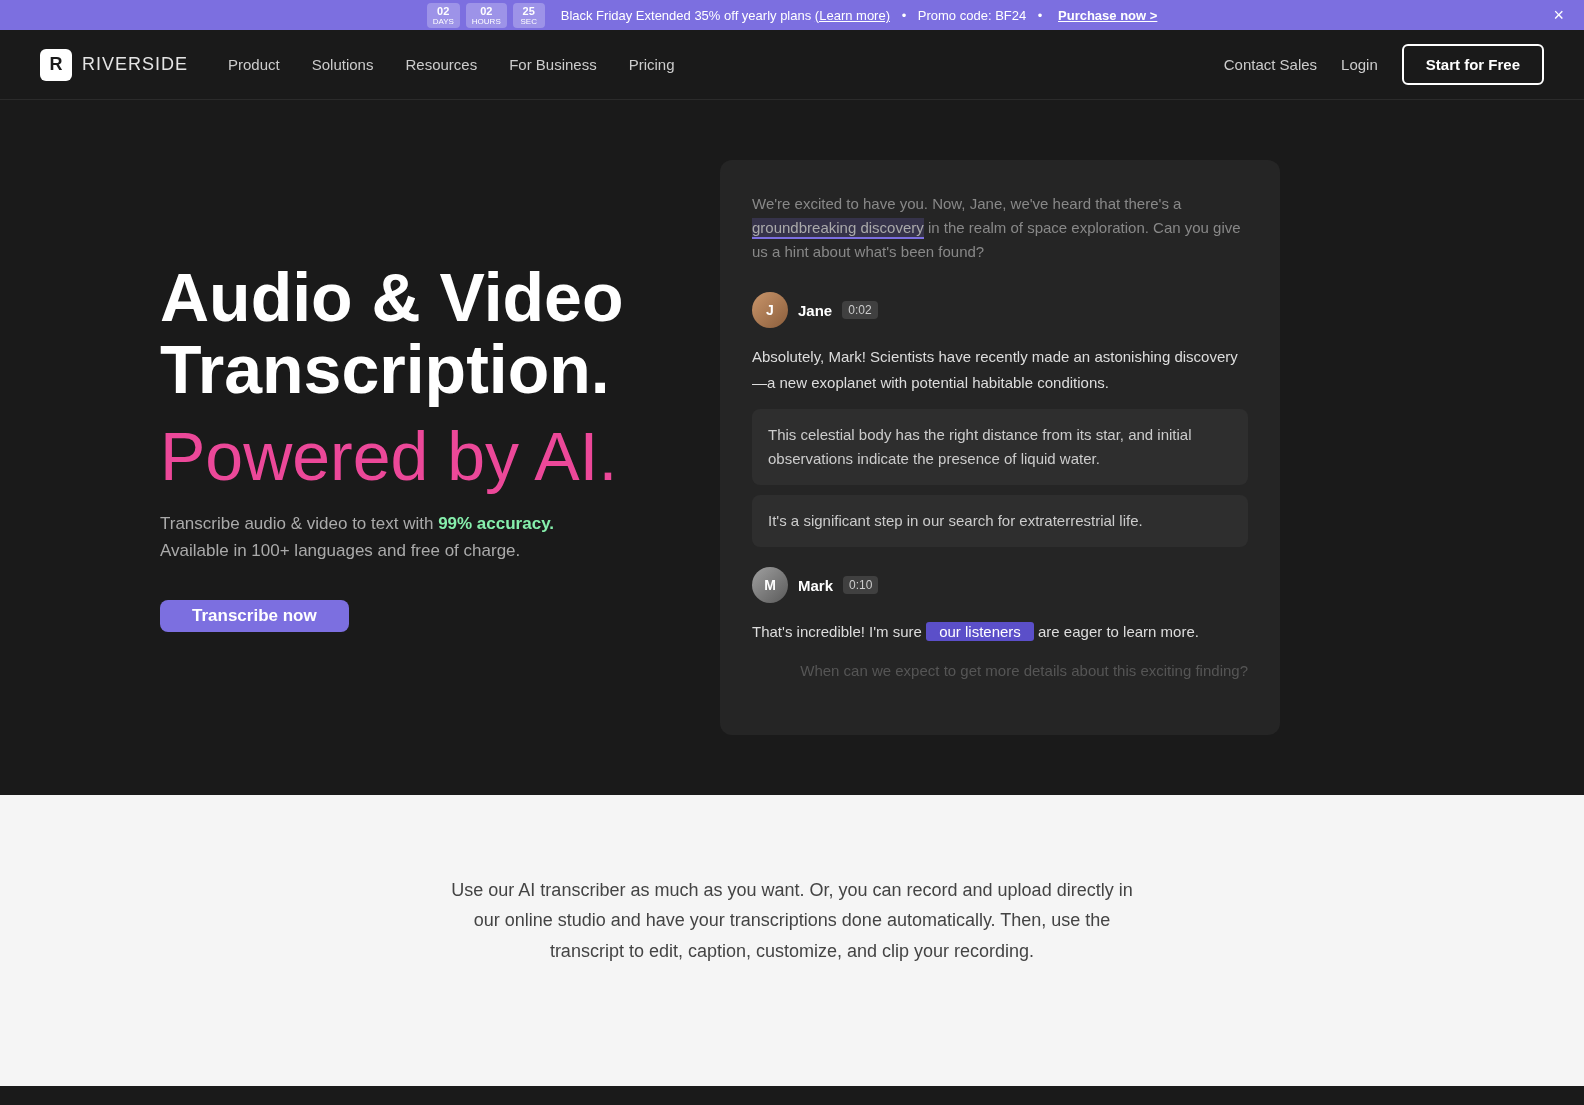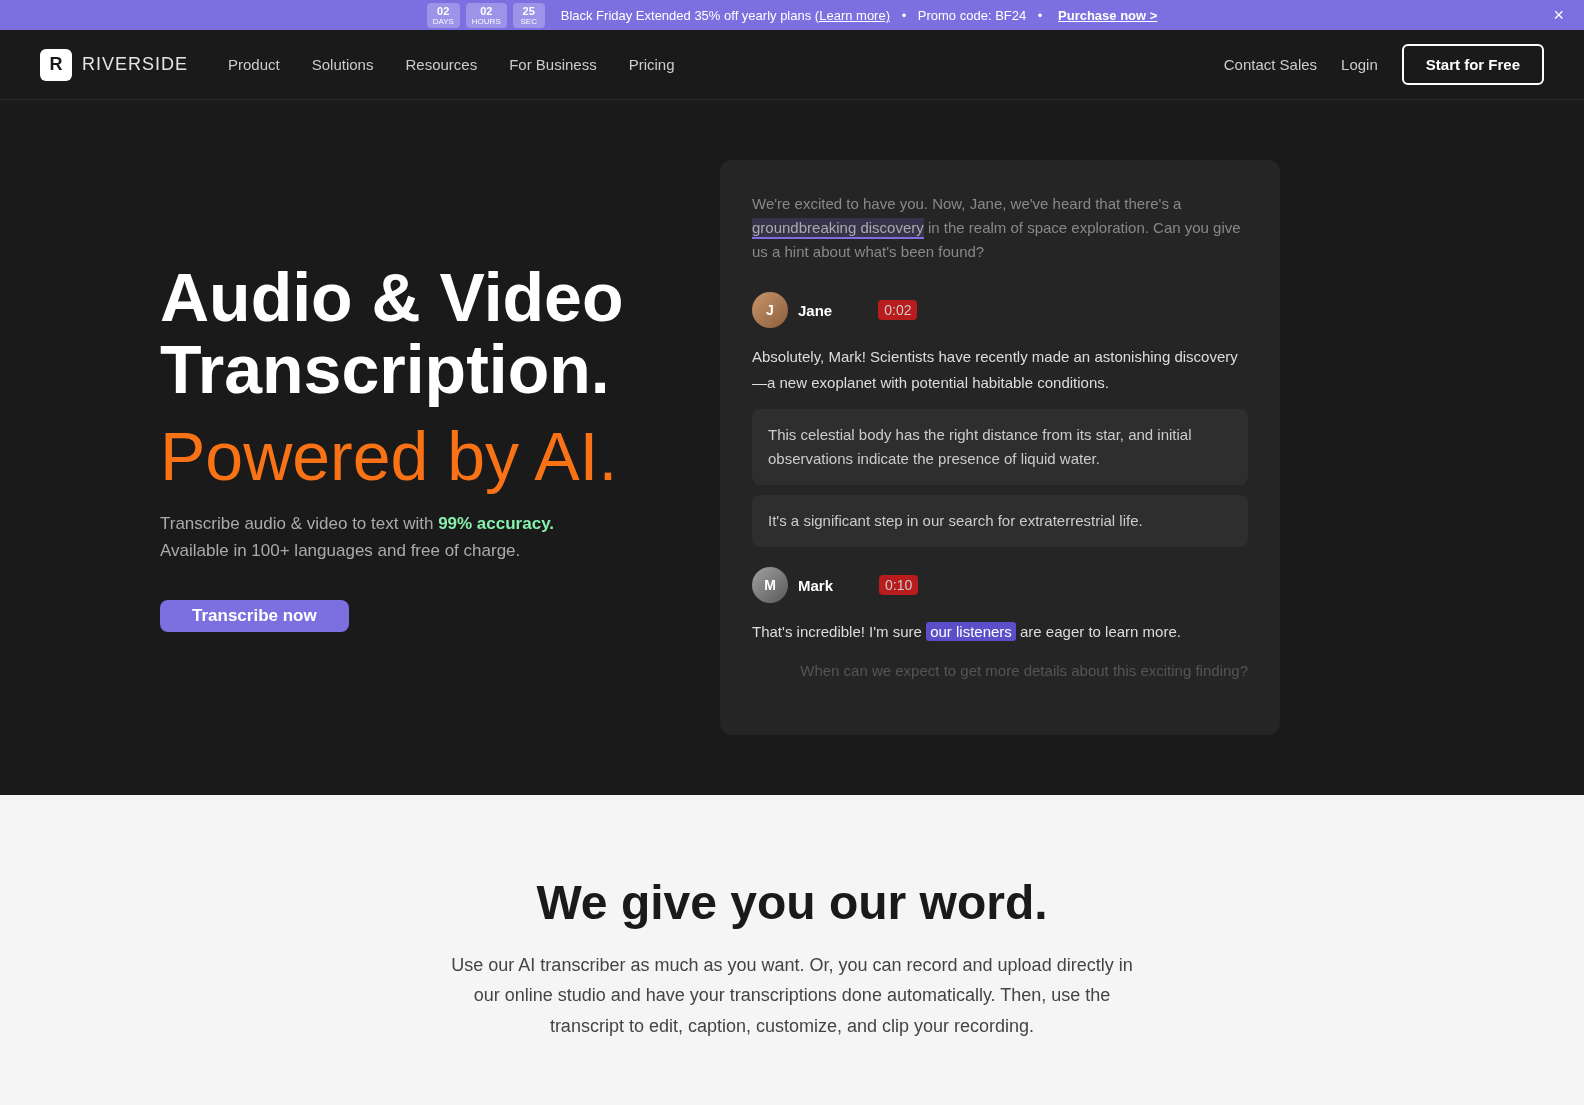--- a/index.html
+++ b/index.html
@@ -142,21 +142,21 @@
       font-size: 68px;
       font-weight: 900;
       line-height: 1.05;
       color: #fff;
       margin-bottom: 16px;
     }
     .hero-subtitle {
       font-size: 68px;
       font-weight: 400;
       line-height: 1.05;
-      color: #f97316;
+      color: #ec4899;
       margin-bottom: 17px;
     }
     .hero-desc {
       font-size: 17px;
       color: #aaa;
       line-height: 1.6;
       margin-bottom: 36px;
     }
     .hero-desc strong {
       color: #86efac;
@@ -224,47 +224,46 @@
       font-size: 14px;
       color: #fff;
       font-weight: 700;
     }
     .speaker-name {
       font-size: 15px;
       font-weight: 600;
       color: #fff;
     }
     .speaker-time {
-      background: #b91c1c;
+      background: #404040;
       border-radius: 4px;
       padding: 2px 6px;
-      font-size: 14px;
+      font-size: 12px;
       color: #ccc;
-      margin-left: 36px;
     }
     .transcript-text {
       font-size: 15px;
       color: #ddd;
       line-height: 1.7;
       margin-bottom: 14px;
     }
     .transcript-bubble {
       background: #2e2e2e;
       border-radius: 8px;
       padding: 14px 16px;
       margin-bottom: 10px;
       font-size: 15px;
       color: #ccc;
       line-height: 1.6;
     }
     .listeners-highlight {
       background: #5b4fc9;
       color: #fff;
       border-radius: 3px;
-      padding: 1px 4px;
+      padding: 1px 13px;
     }
     .transcript-faded {
       font-size: 15px;
       color: #555;
       line-height: 1.6;
       text-align: right;
     }
     .speaker-section {
       margin-bottom: 20px;
     }
@@ -377,16 +376,15 @@
       </div>
       <p class="transcript-text">
         <span>That's incredible! I'm sure </span><span class="listeners-highlight">our listeners</span><span> are eager to learn more.</span>
       </p>
       <p class="transcript-faded">When can we expect to get more details about this exciting finding?</p>
     </div>
   </div>
 </section>
 
 <section class="word-section">
-  <h2 class="word-title">We give you our word.</h2>
   <p class="word-desc">Use our AI transcriber as much as you want. Or, you can record and upload directly in our online studio and have your transcriptions done automatically. Then, use the transcript to edit, caption, customize, and clip your recording.</p>
 
 </section>
 
 </body></html>

